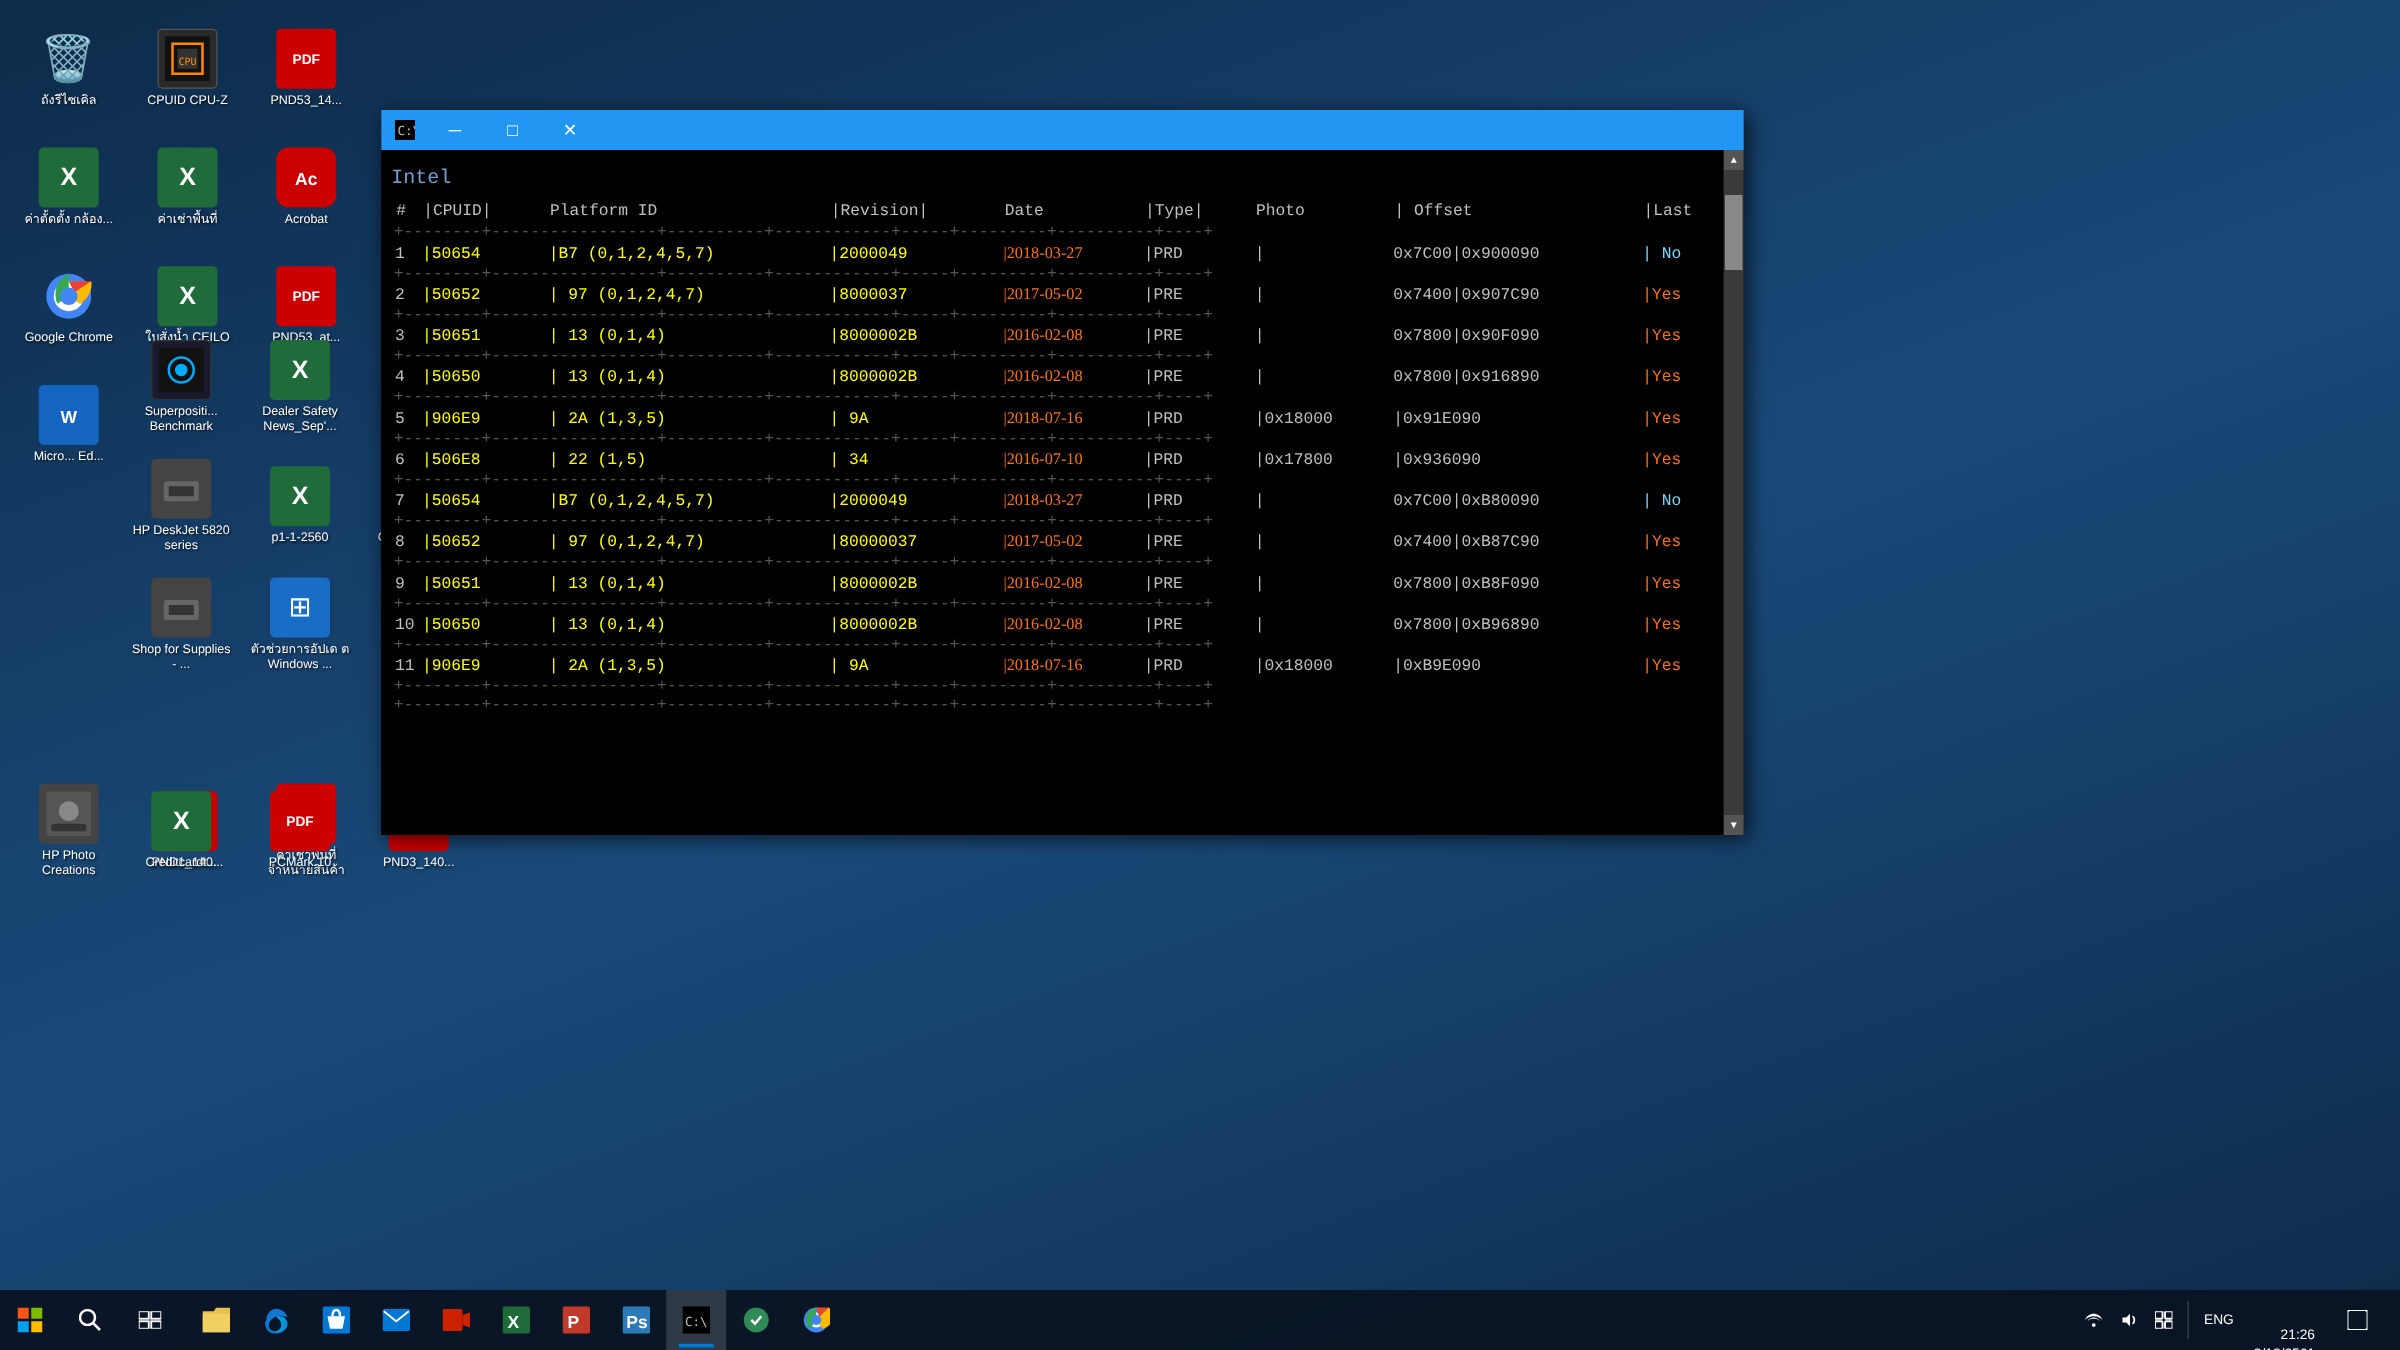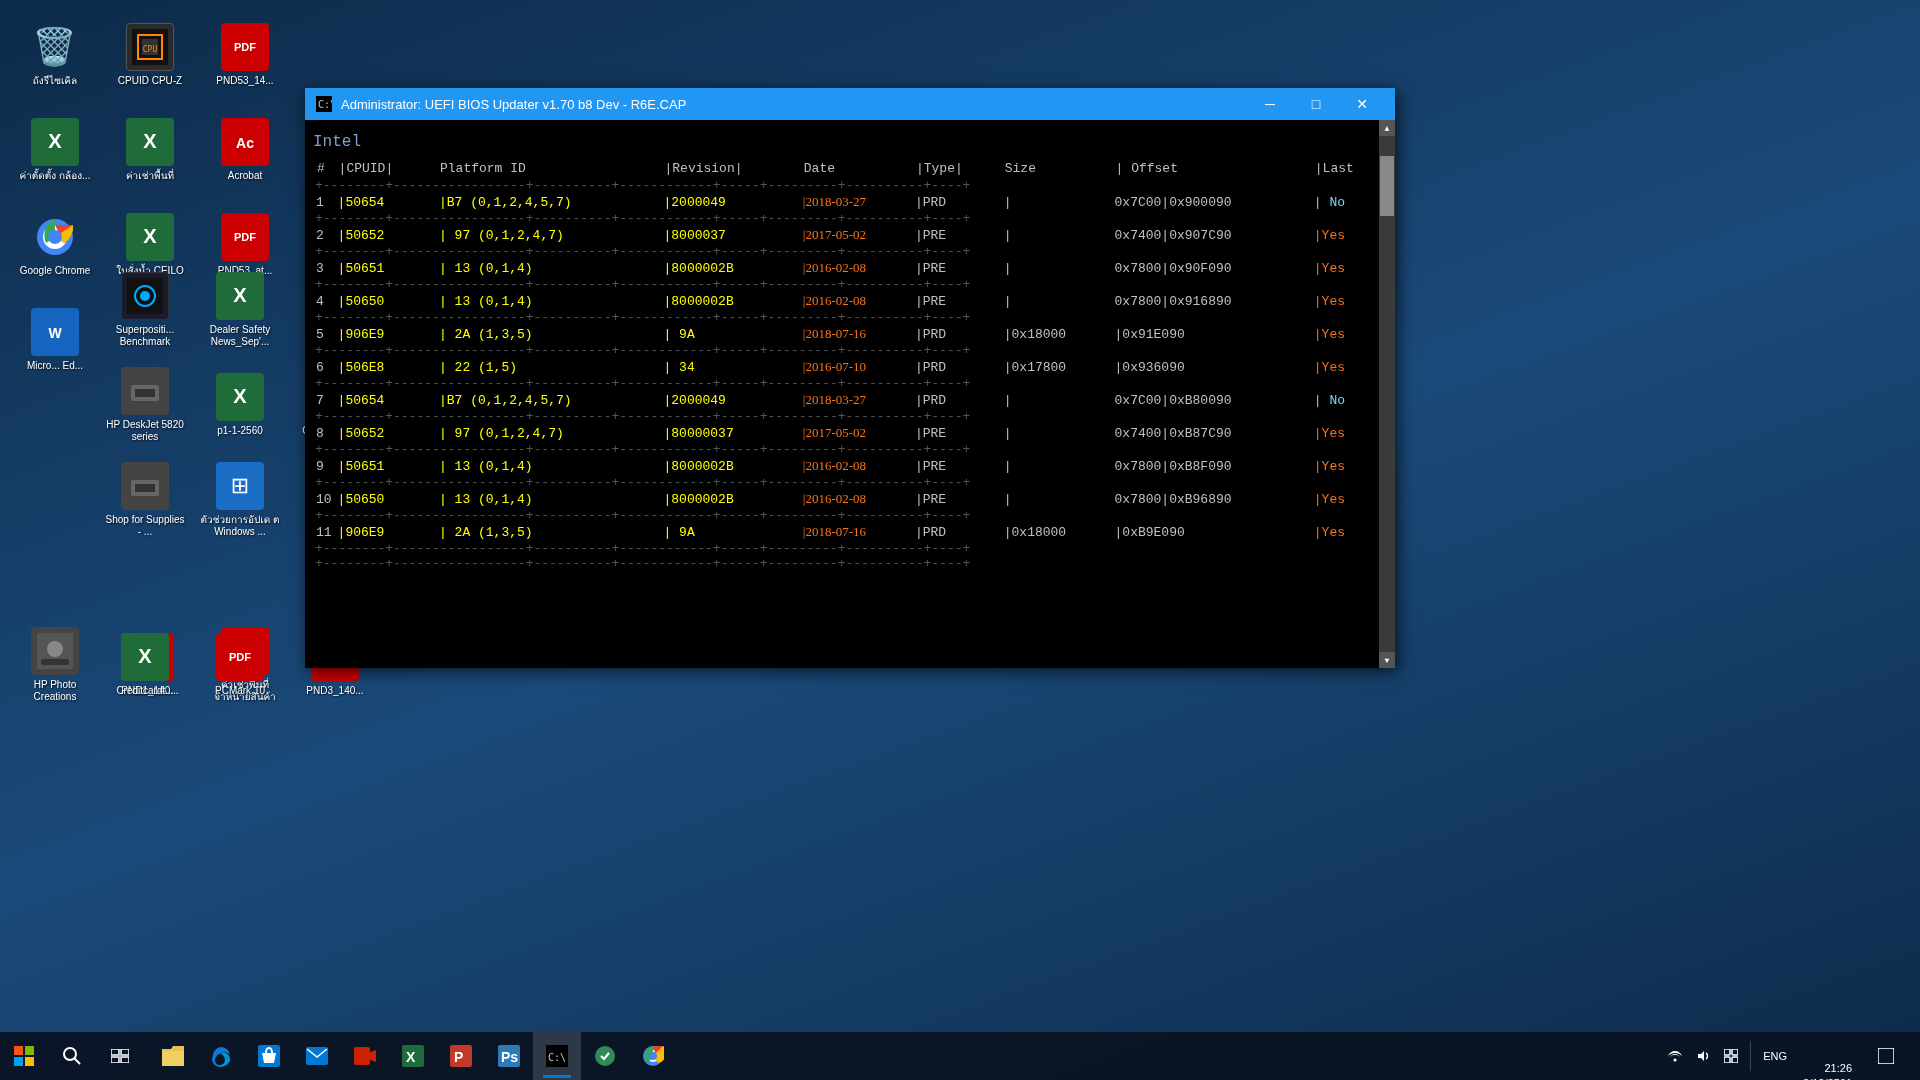--- a/index.html
+++ b/index.html
@@ -365,21 +365,21 @@
     <div class="desktop-icon">
       <div class="icon-img" style="background:#1f6b3a;">
         <svg width="36" height="36" viewBox="0 0 36 36">
             <rect width="36" height="36" fill="#1f6b3a"></rect>
             <text x="18" y="24" text-anchor="middle" fill="white" font-size="20" font-weight="bold">X</text>
           </svg>
       </div>
       <span class="icon-label">ค่าเช่าพื้นที่</span>
     </div>
     <div class="desktop-icon">
-      <div class="icon-img" style="background:#cc0000;">
+      <div class="icon-img" style="background:#cc0000;border-radius:10px;">
         <svg width="36" height="36" viewBox="0 0 36 36">
             <rect width="36" height="36" fill="#cc0000"></rect>
             <text x="18" y="24" text-anchor="middle" fill="white" font-size="14" font-weight="bold">Ac</text>
           </svg>
       </div>
       <span class="icon-label">Acrobat</span>
     </div>
 
     <div class="desktop-icon">
       <div class="icon-img" style="background:transparent;">
@@ -575,41 +575,40 @@
   </div>
 
   <div class="cmd-window">
     <div class="cmd-titlebar">
       <div class="cmd-icon">
         <svg width="16" height="16" viewBox="0 0 16 16">
             <rect width="16" height="16" fill="#000"></rect>
             <text x="2" y="12" fill="#c0c0c0" font-size="10" font-family="monospace">C:\</text>
           </svg>
       </div>
-      <span class="cmd-title">Administrator:  UEFI BIOS Updater v1.70 b8 Dev - R6E.CAP</span>
       <div class="cmd-controls">
         <div class="cmd-control-btn">─</div>
         <div class="cmd-control-btn">□</div>
         <div class="cmd-control-btn close">✕</div>
       </div>
     </div>
     <div class="cmd-content">
       <table class="bios-table">
         <tbody>
             <tr>
           <td colspan="9" class="bios-header">Intel</td>
         </tr>
         <tr>
           <td class="col-header">#</td>
           <td class="col-header">|CPUID|</td>
           <td class="col-header">Platform ID</td>
           <td class="col-header">|Revision|</td>
           <td class="col-header">Date</td>
           <td class="col-header">|Type|</td>
-          <td class="col-header">Size</td>
+          <td class="col-header">Photo</td>
           <td class="col-header">| Offset</td>
           <td class="col-header">|Last</td>
         </tr>
         <tr class="divider-row">
           <td colspan="9">+--------+-----------------+----------+------------+-----+---------+----------+----+</td>
         </tr>
         <tr>
           <td class="row-num">1</td>
           <td class="col-cpuid">|50654</td>
           <td class="col-platform">|B7 (0,1,2,4,5,7)</td>

